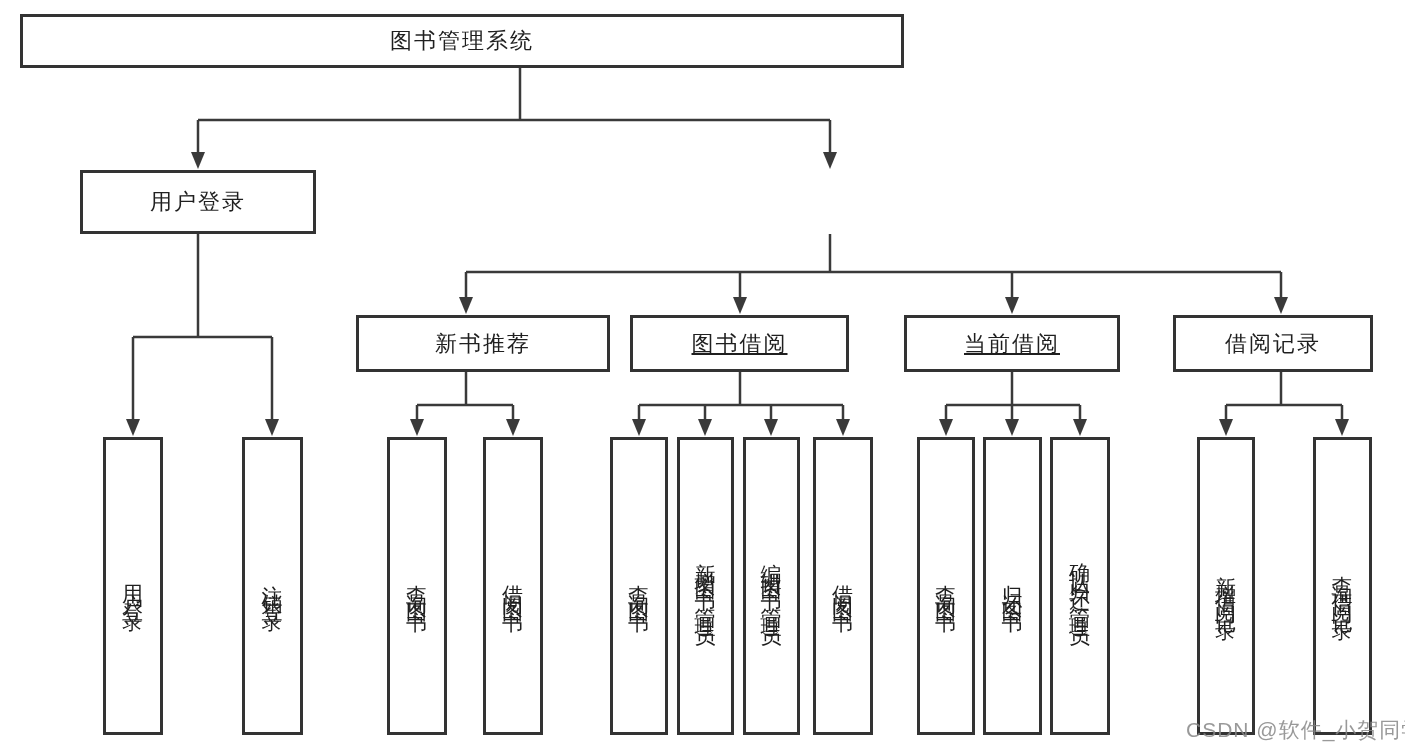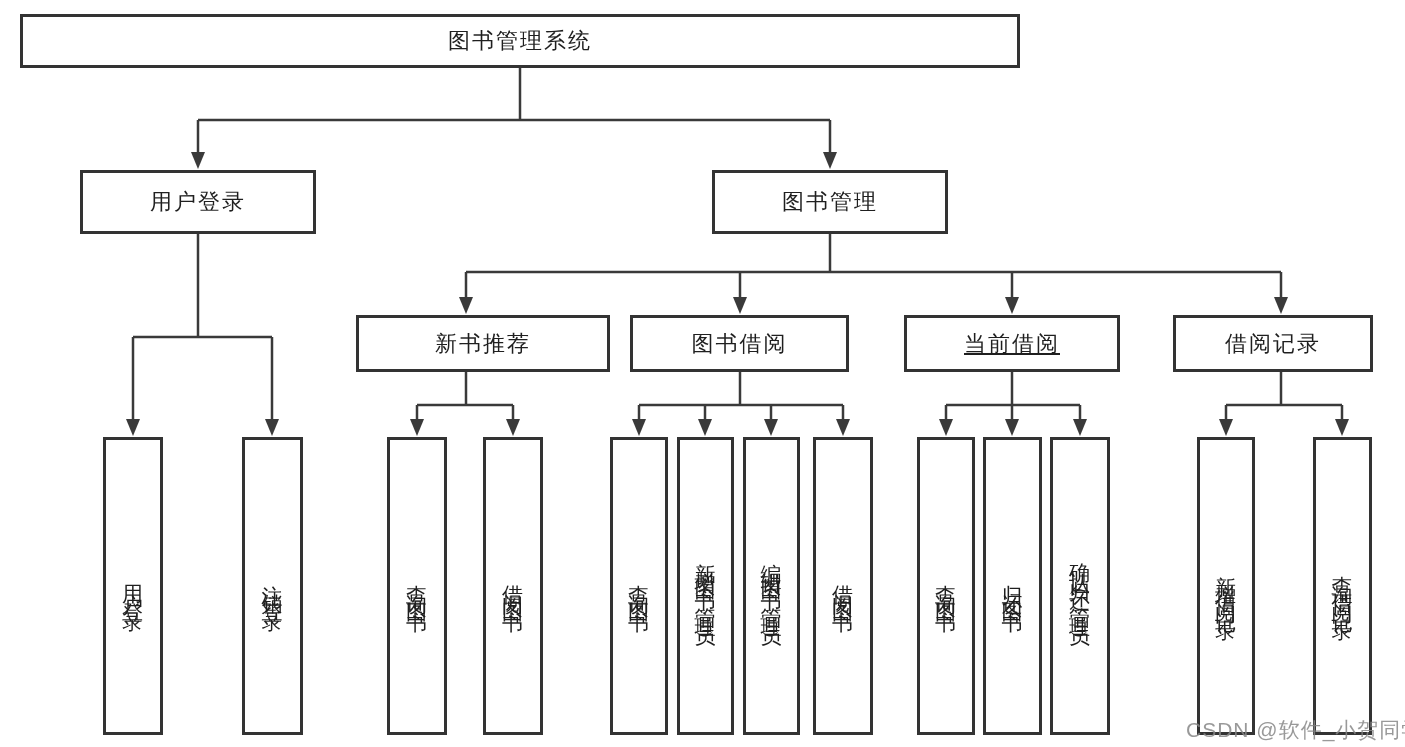--- a/index.html
+++ b/index.html
@@ -79,35 +79,32 @@
       <line x1="1080" y1="405" x2="1080" y2="421" stroke="#3a3a3a" stroke-width="2.5"></line>
       <polygon points="1073,419 1087,419 1080,436" fill="#3a3a3a"></polygon>
       <line x1="1281" y1="372" x2="1281" y2="405" stroke="#3a3a3a" stroke-width="2.5"></line>
       <line x1="1226" y1="405" x2="1342" y2="405" stroke="#3a3a3a" stroke-width="2.5"></line>
       <line x1="1226" y1="405" x2="1226" y2="421" stroke="#3a3a3a" stroke-width="2.5"></line>
       <polygon points="1219,419 1233,419 1226,436" fill="#3a3a3a"></polygon>
       <line x1="1342" y1="405" x2="1342" y2="421" stroke="#3a3a3a" stroke-width="2.5"></line>
       <polygon points="1335,419 1349,419 1342,436" fill="#3a3a3a"></polygon>
     </svg>
 
-  <div class="node" style="left:20px;top:14px;width:1000px;height:54px;">
+  <div class="node" style="left:20px;top:14px;width:884px;height:54px;">
     <span class="hlabel">图书管理系统</span>
   </div>
 
   <div class="node row1" style="left:80px;width:236px;">
     <span class="hlabel">用户登录</span>
   </div>
-  <div class="node row1" style="left:712px;width:236px;">
-    <span class="hlabel">图书管理</span>
-  </div>
 
   <div class="node row2" style="left:356px;width:254px;">
     <span class="hlabel">新书推荐</span>
   </div>
-  <div class="node row2" style="left:630px;width:219px;">
+  <div class="node row2" style="left:630px;width:219px;text-decoration:underline;">
     <span class="hlabel">图书借阅</span>
   </div>
   <div class="node row2" style="left:904px;width:216px;text-decoration:underline;">
     <span class="hlabel">当前借阅</span>
   </div>
   <div class="node row2" style="left:1173px;width:200px;">
     <span class="hlabel">借阅记录</span>
   </div>
 
   <div class="node leaf" style="left:103px;width:60px;">

